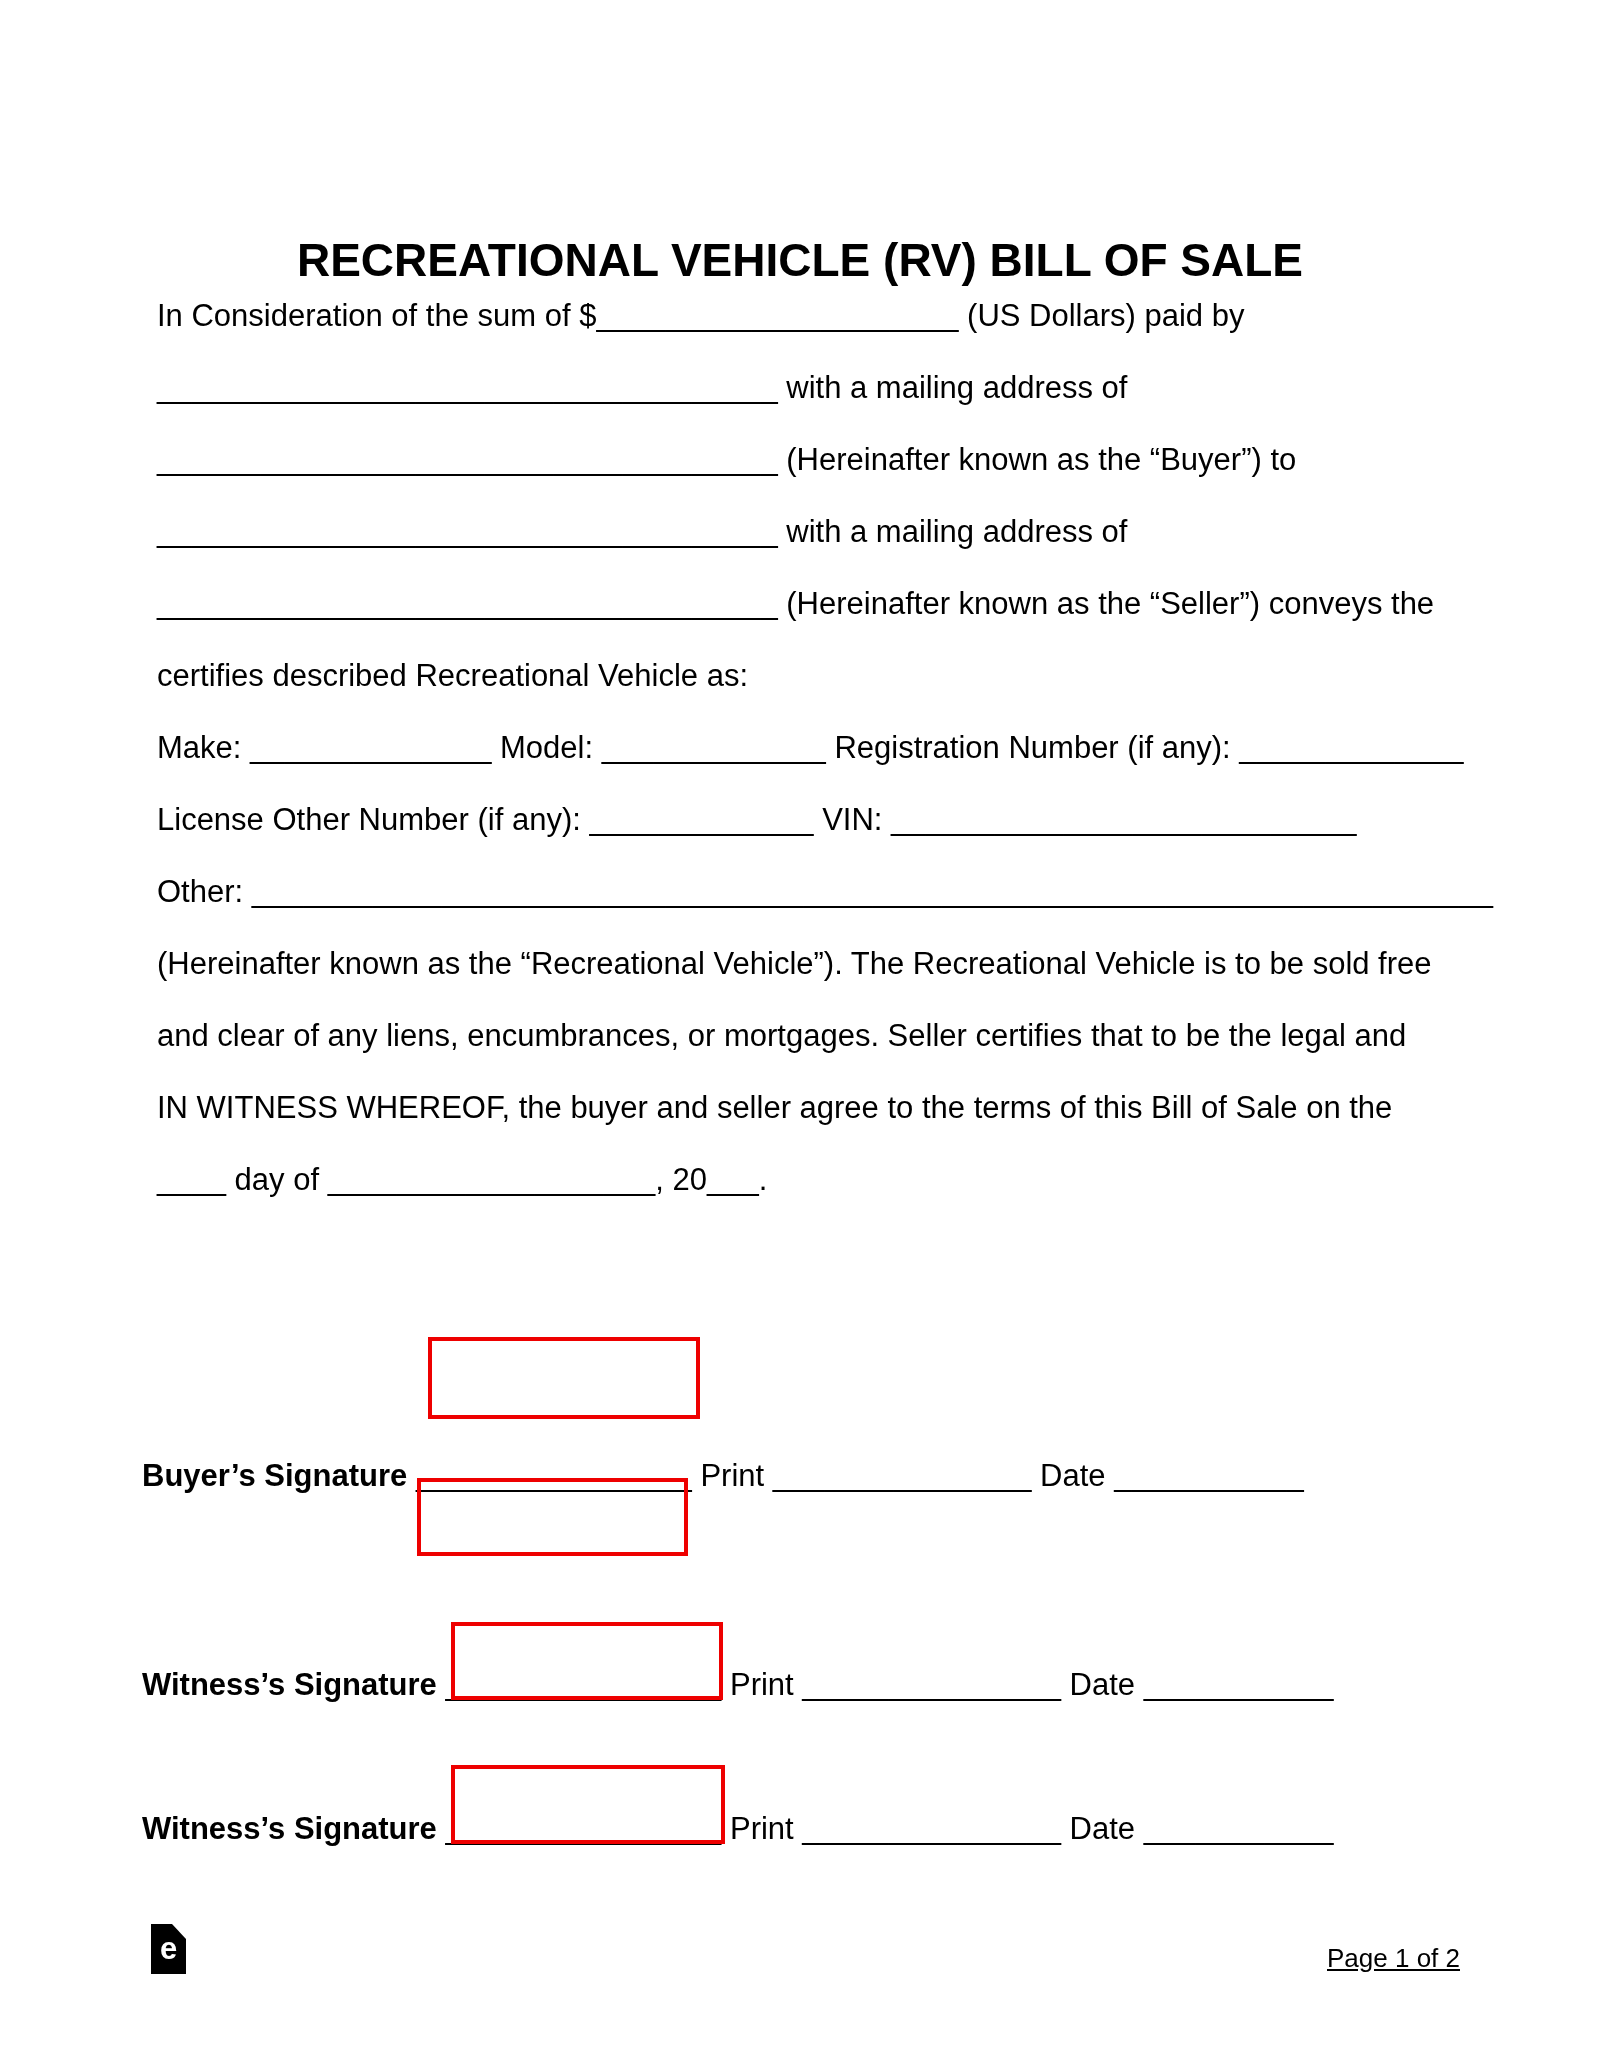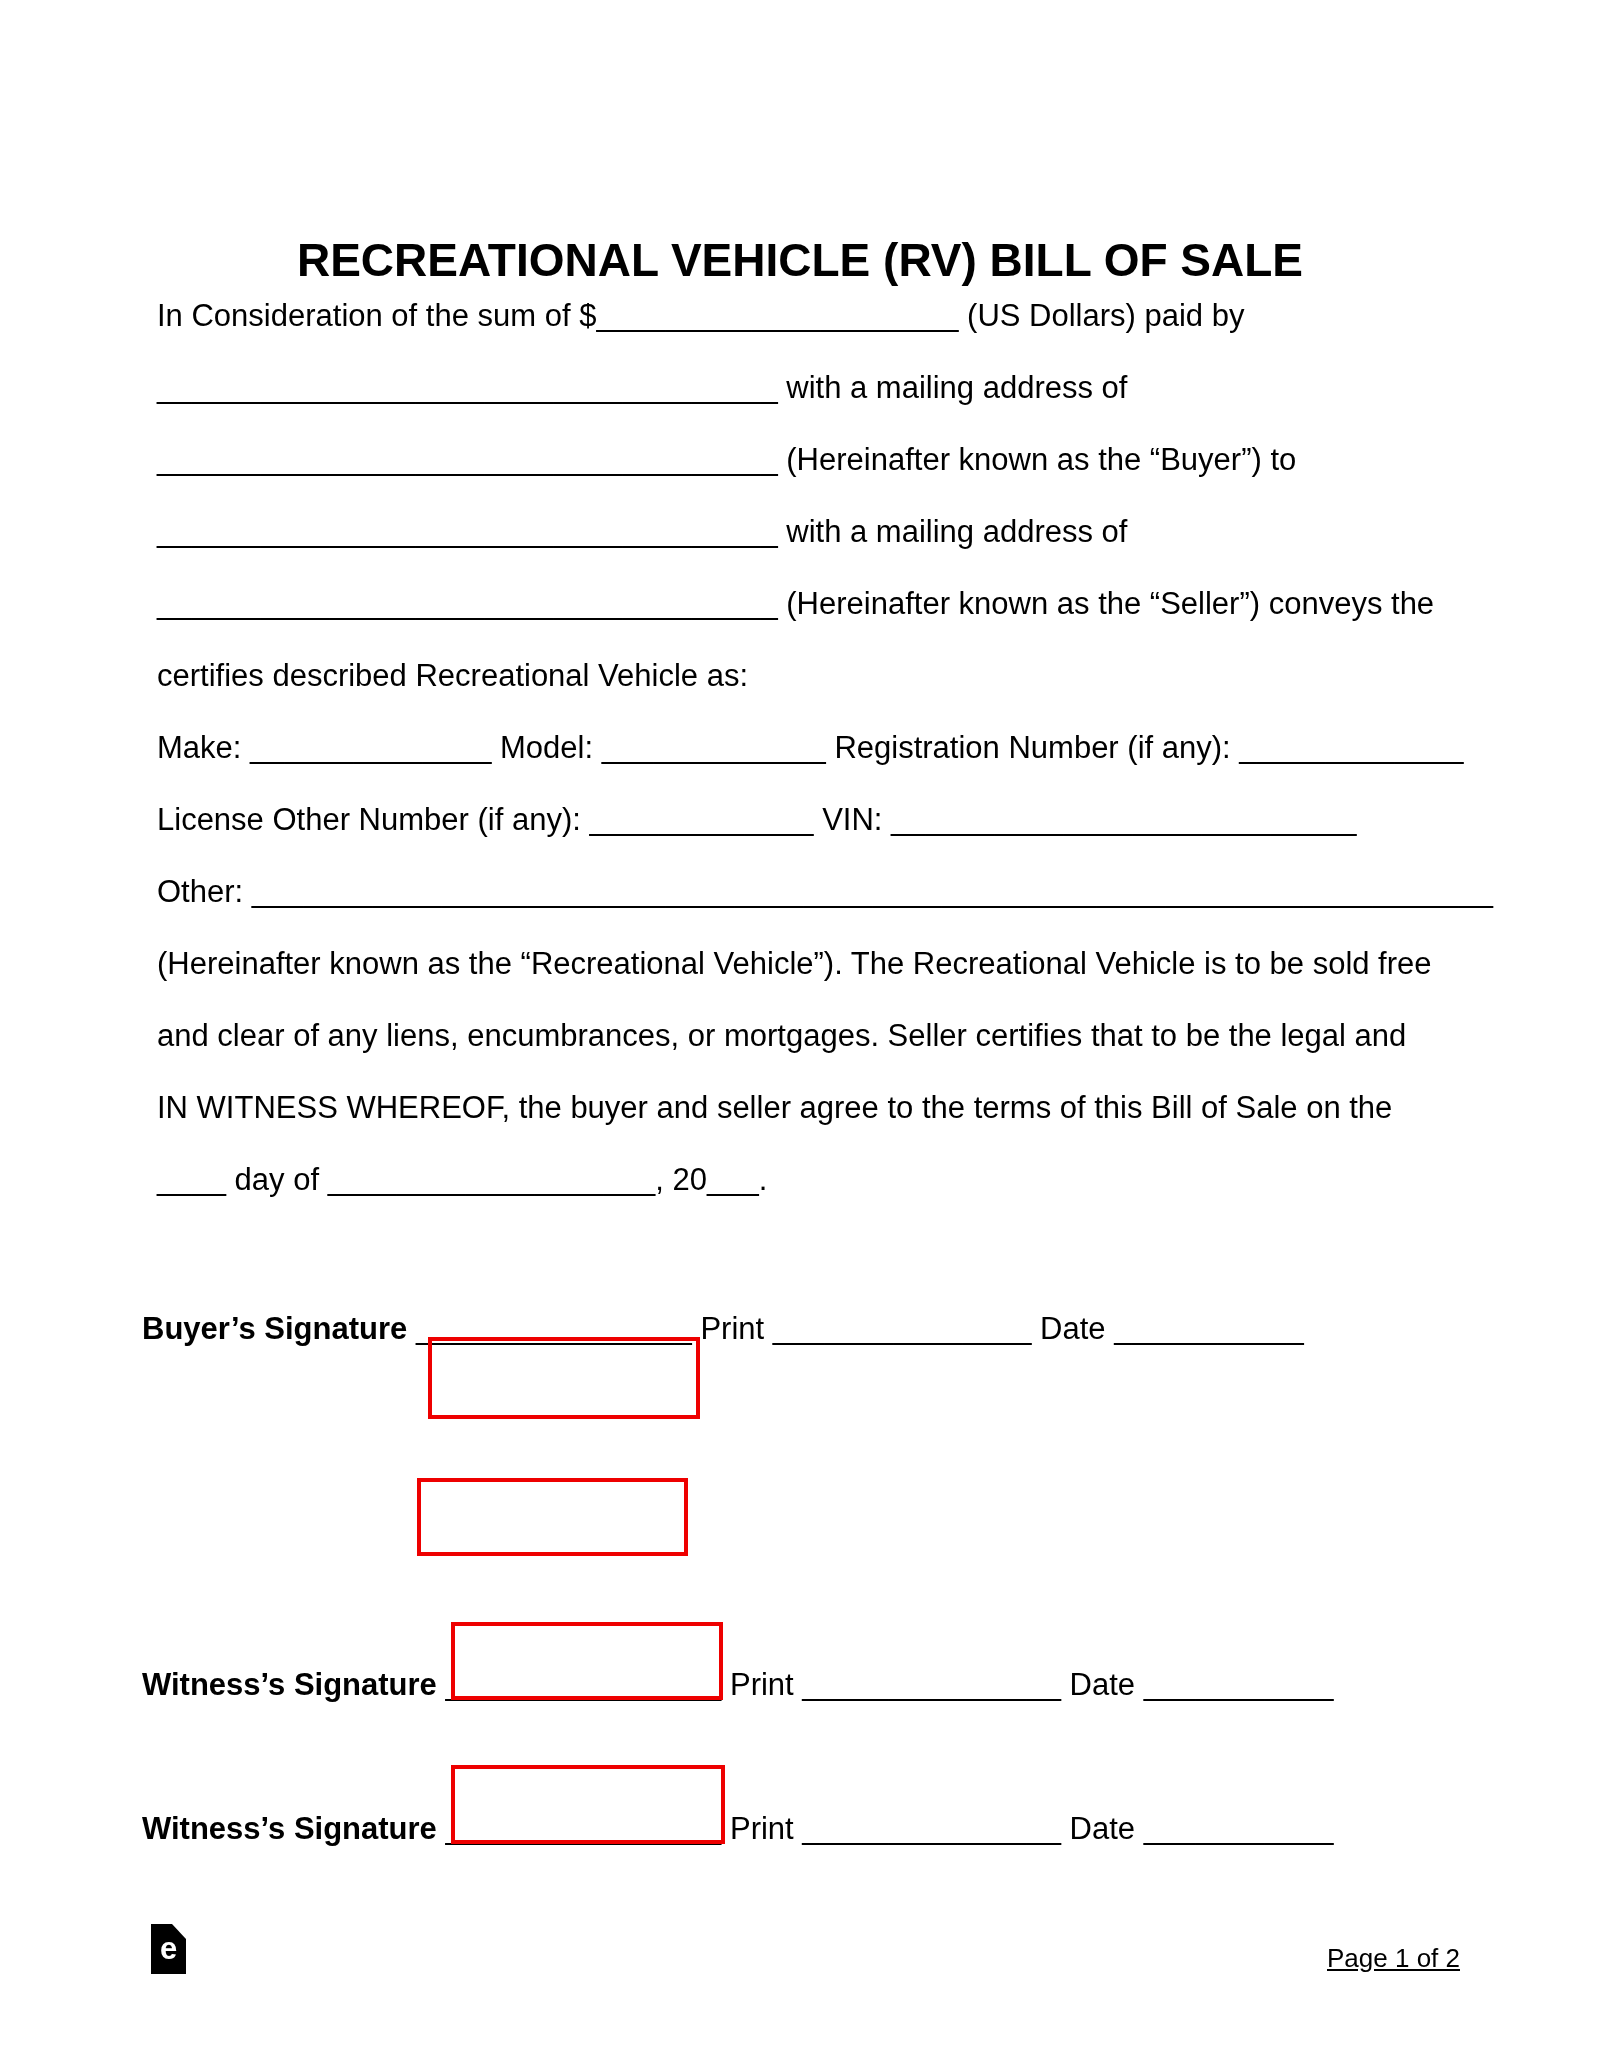--- a/index.html
+++ b/index.html
@@ -108,21 +108,21 @@
     <div>certifies described Recreational Vehicle as:</div>
     <div>Make: ______________ Model: _____________ Registration Number (if any): _____________</div>
     <div>License Other Number (if any): _____________ VIN: ___________________________</div>
     <div>Other: ________________________________________________________________________</div>
     <div>(Hereinafter known as the “Recreational Vehicle”). The Recreational Vehicle is to be sold free</div>
     <div>and clear of any liens, encumbrances, or mortgages. Seller certifies that to be the legal and</div>
     <div>IN WITNESS WHEREOF, the buyer and seller agree to the terms of this Bill of Sale on the</div>
     <div>____ day of ___________________, 20___.</div>
   </div>
 
-  <div class="sig-row" style="top:1311px">
+  <div class="sig-row" style="top:1458px">
     <span class="lbl">Buyer’s Signature</span>
     <span>________________</span>
     <span>Print</span>
     <span>_______________</span>
     <span>Date</span>
     <span>___________</span>
   </div>
 
 
   <div class="sig-row" style="top:1667px">

